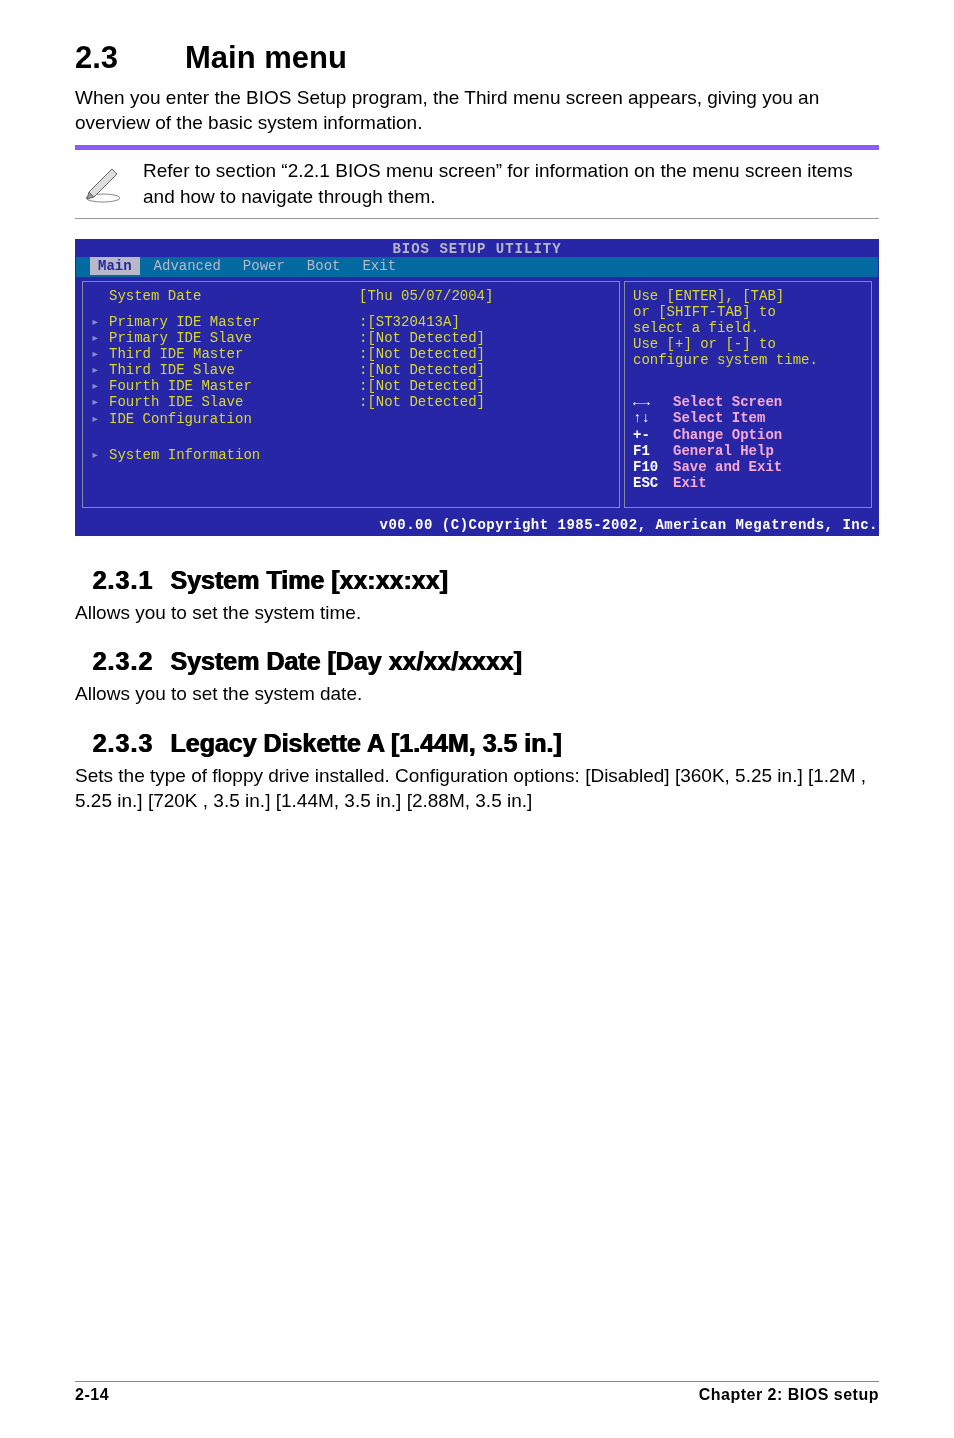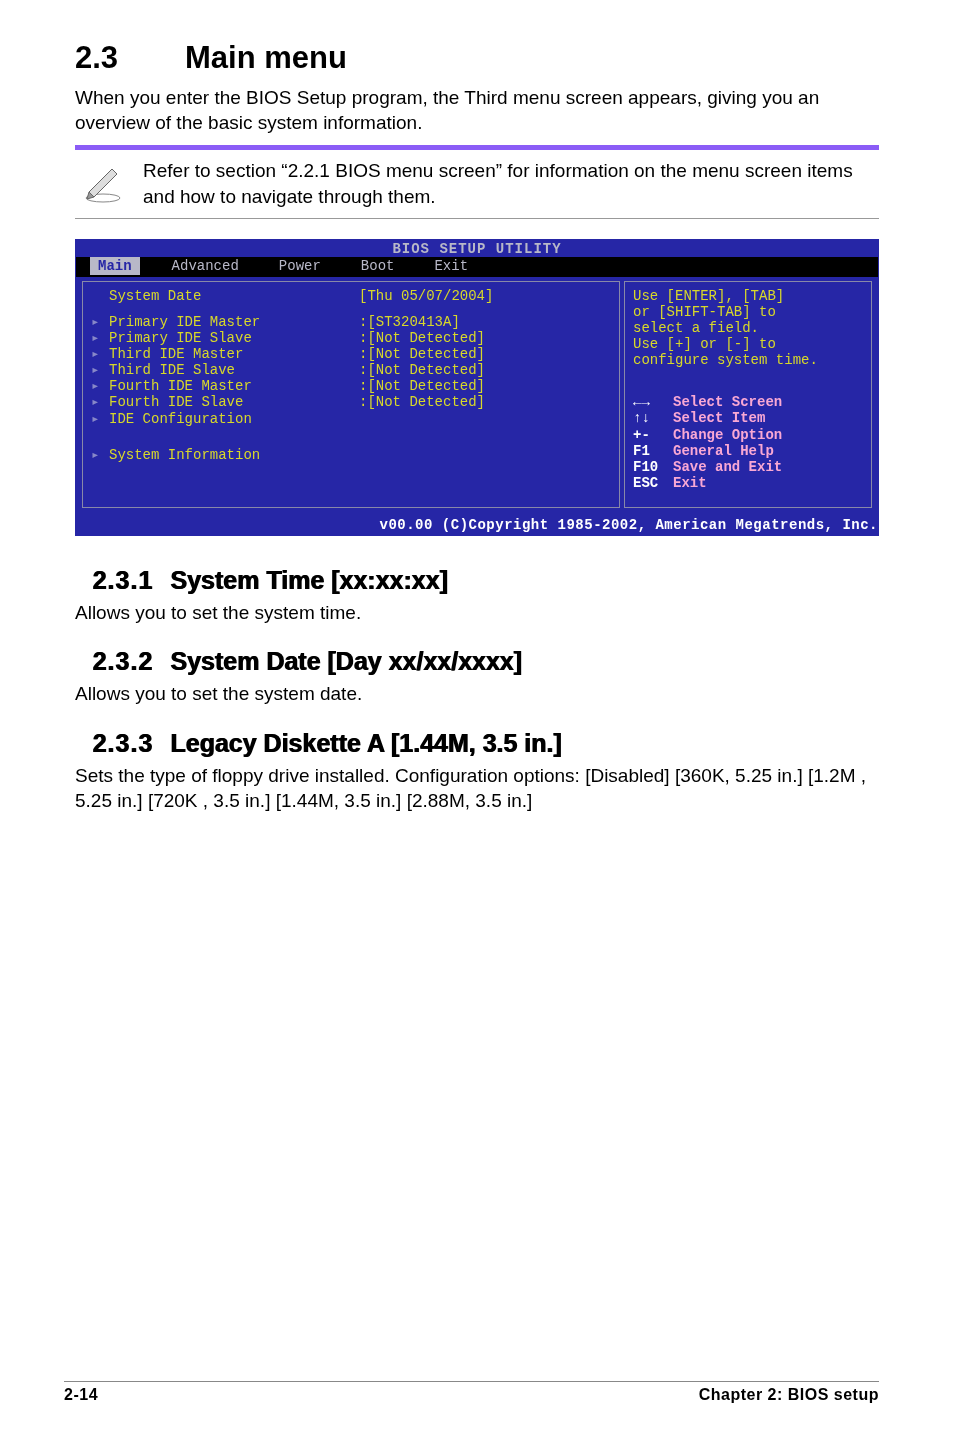--- a/index.html
+++ b/index.html
@@ -57,24 +57,24 @@
   .bios-title {
     text-align: center;
     background: #2626a6;
     color: #b8b8c8;
     font-weight: 700;
     letter-spacing: 1px;
     padding: 1px 0 0 0;
   }
   .bios-tabs {
     display: flex;
-    background: #000000;
+    background: #0369a1;
     color: #b8b8c8;
     padding: 0 14px 2px 14px;
-    gap: 24px;
+    gap: 6px;
   }
   .bios-tabs .tab { padding: 1px 8px; }
   .bios-tabs .tab.active {
     background: #b8b8c8;
     color: #2626a6;
     font-weight: 700;
   }
   .bios-body {
     display: flex;
     background: #2626a6;
@@ -118,21 +118,21 @@
     font-size: 25px;
     font-weight: 700;
     margin: 22px 0 6px 0;
     text-shadow: 1px 0 0 #000;
   }
   .sub-heading .snum { display:inline-block; width: 95px; letter-spacing:1px;text-align:center; }
   
   .page-footer {
     position: absolute;
     bottom: 34px;
-    left: 64px;
+    left: 75px;
     right: 75px;
     border-top: 1px solid #888;
     padding-top: 4px;
     display:flex;
     justify-content: space-between;
     font-size: 16px;
     font-weight: 700;
     letter-spacing: 0.5px;
   }
 </style>

